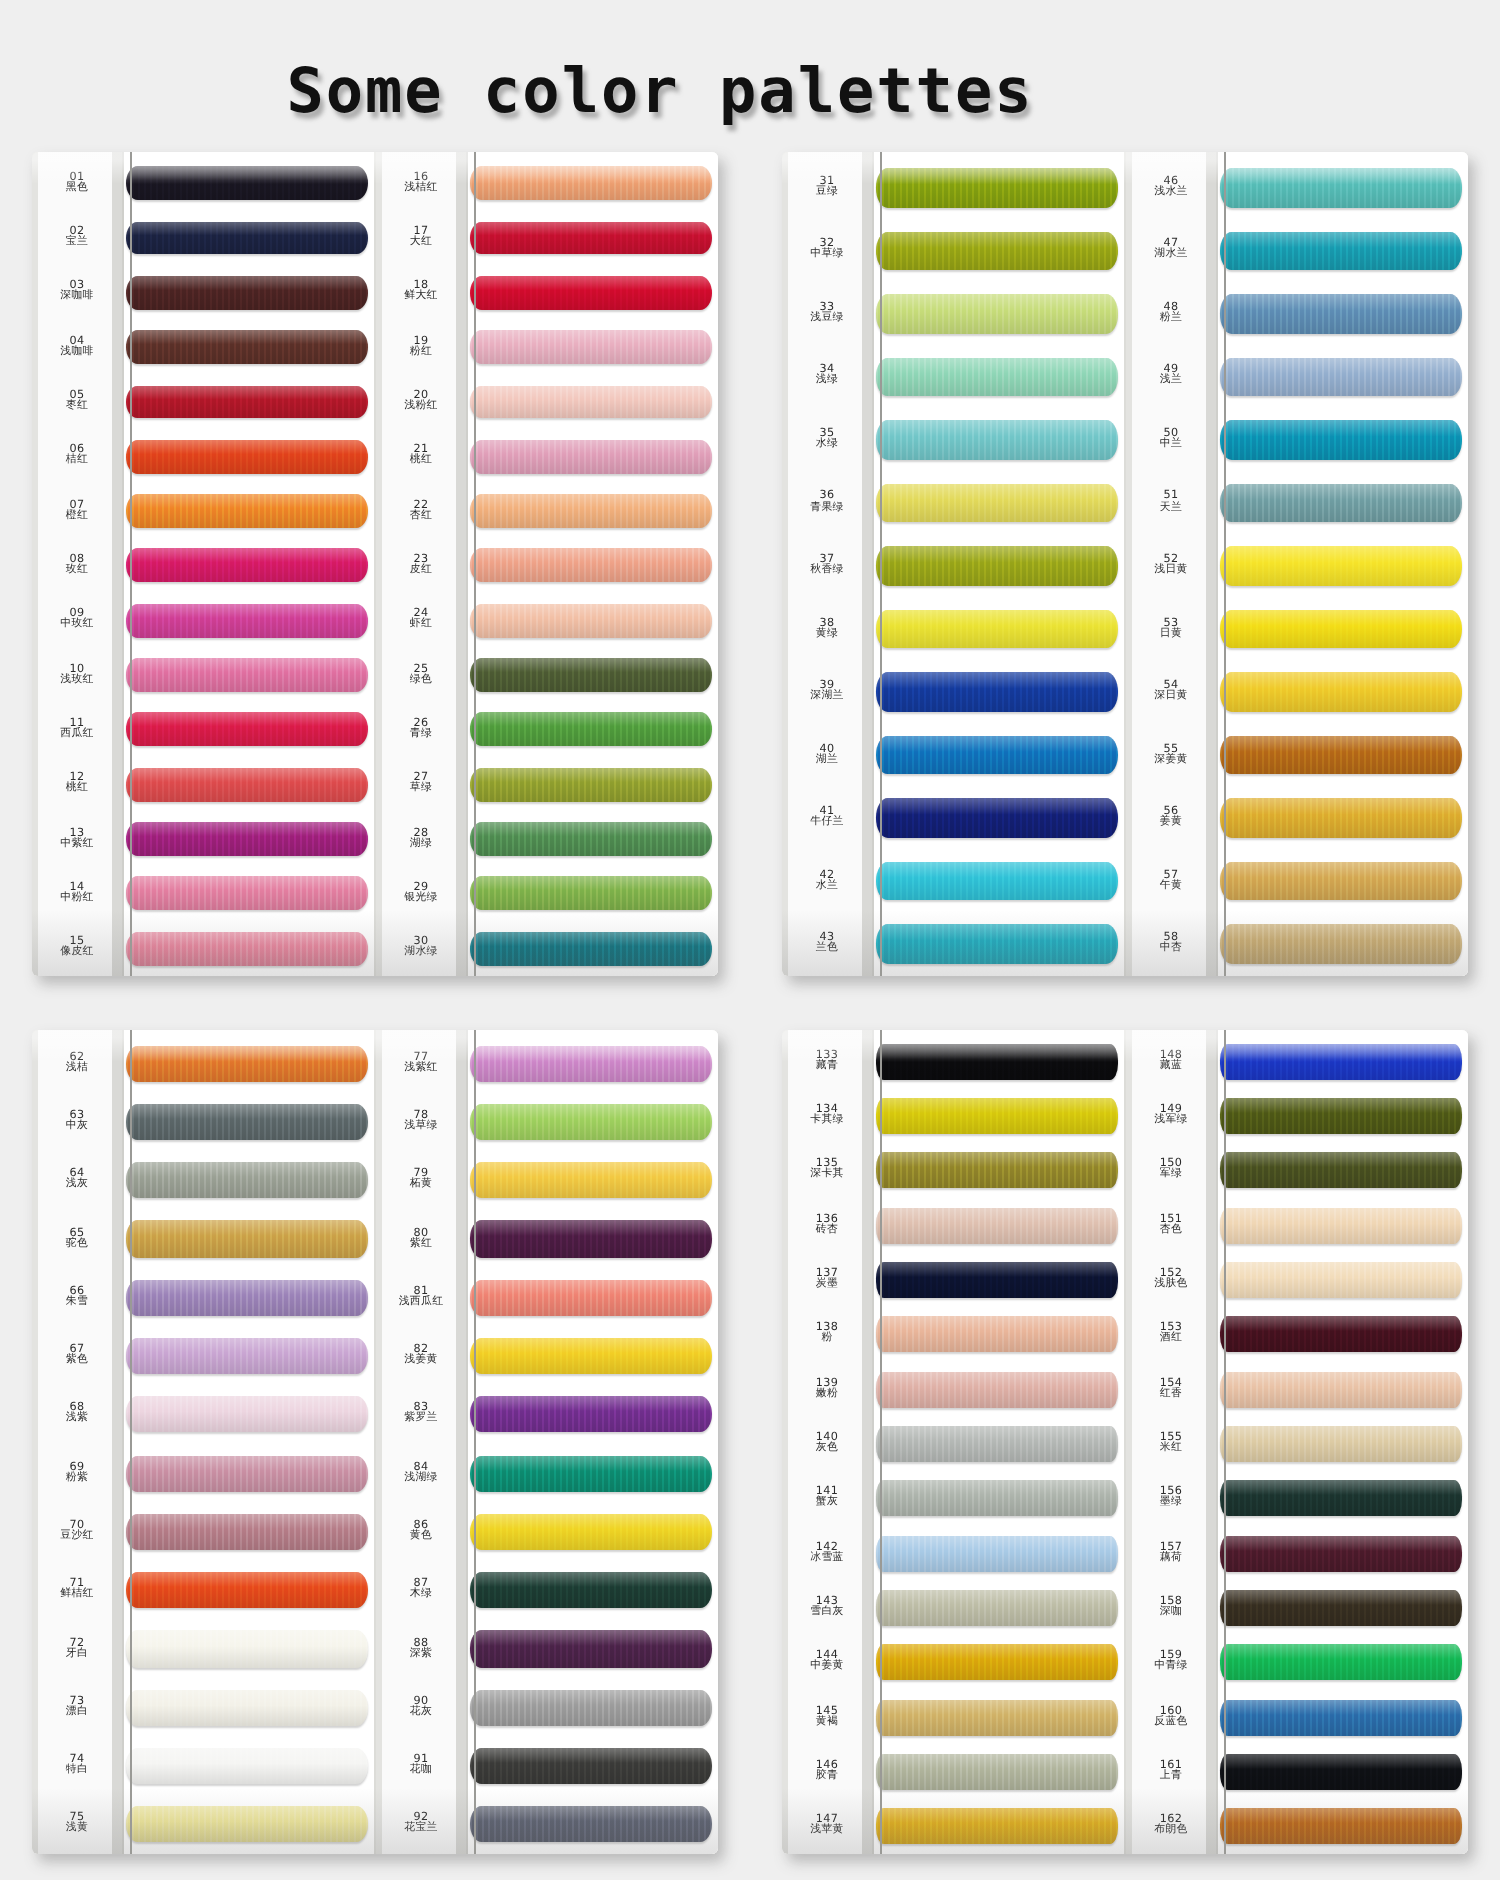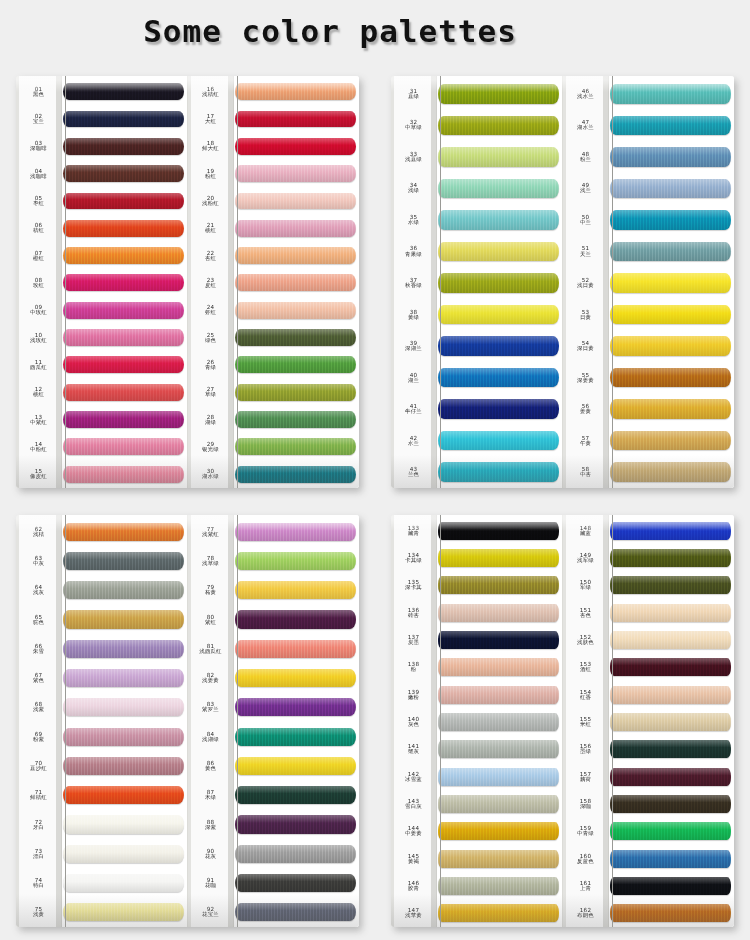--- a/index.html
+++ b/index.html
@@ -12,21 +12,21 @@
     position:relative;
   }
   #page-title{
     width:660px;
     text-align:center;
     font-family:"DejaVu Sans Mono","Liberation Mono",monospace;
     font-size:31px;
     font-weight:700;
     letter-spacing:1px;
     color:#111;
-    padding-top:10px;
+    padding-top:25px;
     height:42px;
     line-height:42px;
     text-shadow:2px 3px 2px rgba(120,120,120,.55);
     box-sizing:border-box;
   }
   #grid{
     position:absolute;
     top:62px;left:0;
     width:750px;height:878px;
     display:grid;

